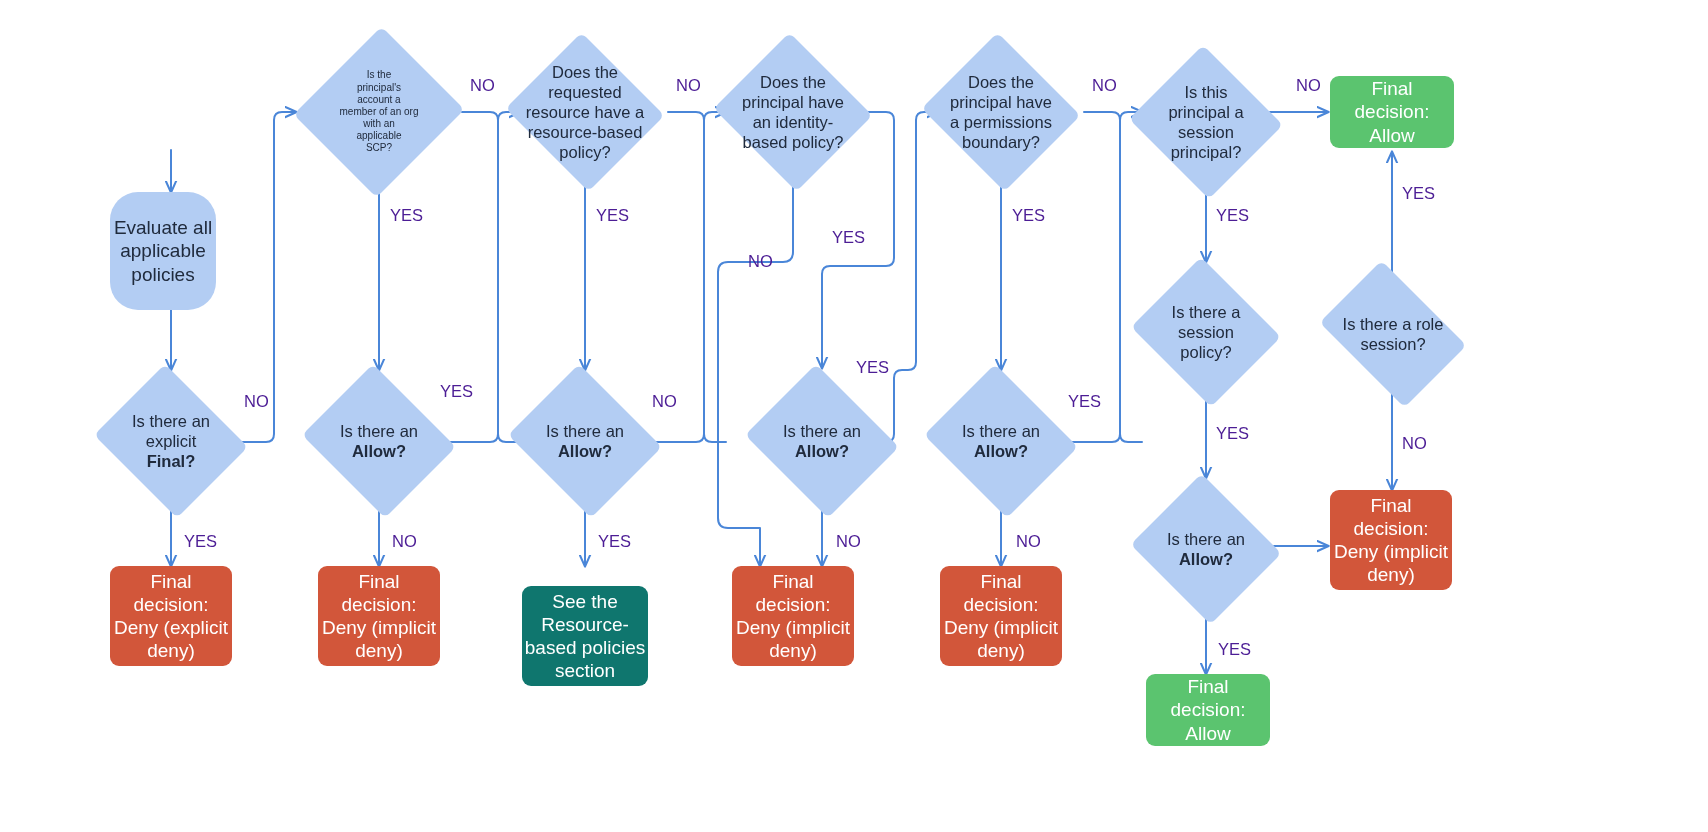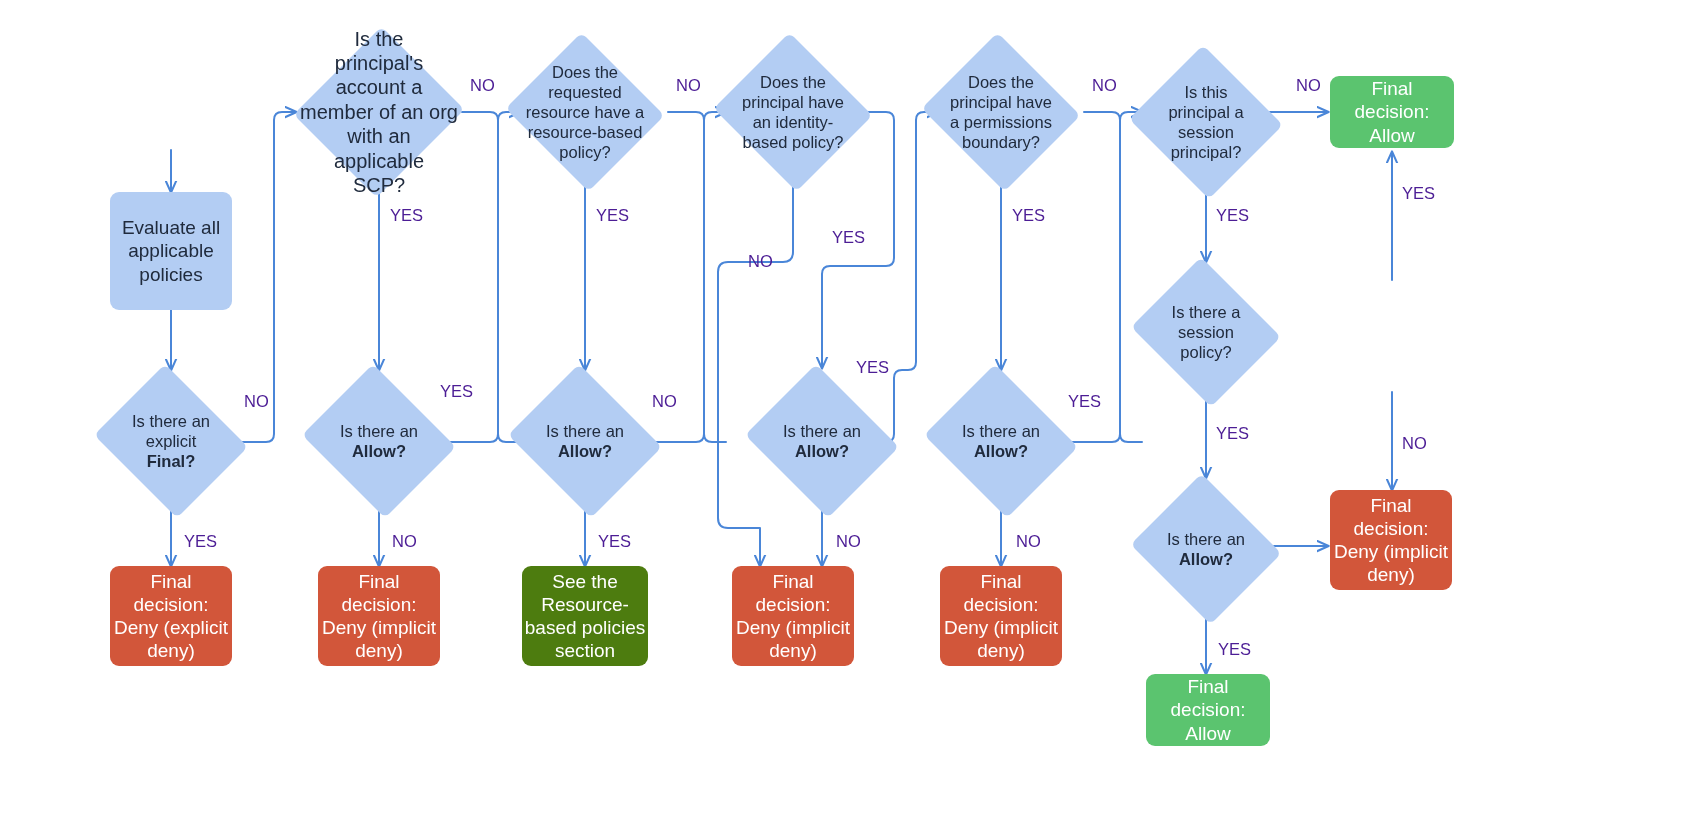--- a/index.html
+++ b/index.html
@@ -69,22 +69,23 @@
   }
   .rrect.red {
     background: #d2563a;
     color: #ffffff;
   }
   .rrect.green {
     background: #5bc46f;
     color: #ffffff;
   }
   .rrect.gold {
-    background: #4d7c0f;
+    background: #0f766e;
     color: #ffffff;
+    margin-top: 20px;
   }
 
   
   .pentagon {
     color: #ffffff;
     font-size: 16.5px;
   }
   .pentagon .shape {
     position: absolute;
     left: 0; top: 0; right: 0; bottom: 0;
@@ -169,41 +170,41 @@
 
       <path d="M 1274 546 L 1328 546"></path>
 
       <path d="M 1392 280 L 1392 152"></path>
 
       <path d="M 1392 392 L 1392 490"></path>
     </g>
   </svg>
 
 
-  <div class="node rrect blue" style="left:110px; top:192px; width:122px; height:118px;">
+  <div class="node rrect blue" style="left:110px; top:192px; width:106px; height:118px;border-radius:28px;">
     <span class="txt">Evaluate all
 applicable
 policies</span>
   </div>
 
   <div class="node diamond" style="left:88px; top:370px; width:166px; height:142px;">
     <span class="shape"></span>
     <span class="txt"><span>Is there an
 explicit
 </span><b>Final?</b></span>
   </div>
 
   <div class="node rrect red" style="left:110px; top:566px; width:122px; height:100px;">
     <span class="txt">Final
 decision:
 Deny (explicit
 deny)</span>
   </div>
 
-  <div class="node diamond" style="left:296px; top:24px; width:166px; height:176px; font-size:20px;">
+  <div class="node diamond" style="left:296px; top:24px; width:166px; height:176px; font-size:10px;">
     <span class="shape"></span>
     <span class="txt">Is the
 principal's
 account a
 member of an org
 with an
 applicable
 SCP?</span>
   </div>
 
@@ -310,20 +311,25 @@
 decision:
 Allow</span>
   </div>
 
   <div class="node rrect green" style="left:1330px; top:76px; width:124px; height:72px;">
     <span class="txt">Final
 decision:
 Allow</span>
   </div>
 
+  <div class="node diamond" style="left:1308px; top:272px; width:170px; height:124px;">
+    <span class="shape"></span>
+    <span class="txt">Is there a role
+session?</span>
+  </div>
 
   <div class="node rrect red" style="left:1330px; top:490px; width:122px; height:100px;">
     <span class="txt">Final
 decision:
 Deny (implicit
 deny)</span>
   </div>
 
   <div class="elabel" style="left:244px; top:392px;">NO</div>
   <div class="elabel" style="left:184px; top:532px;">YES</div>

